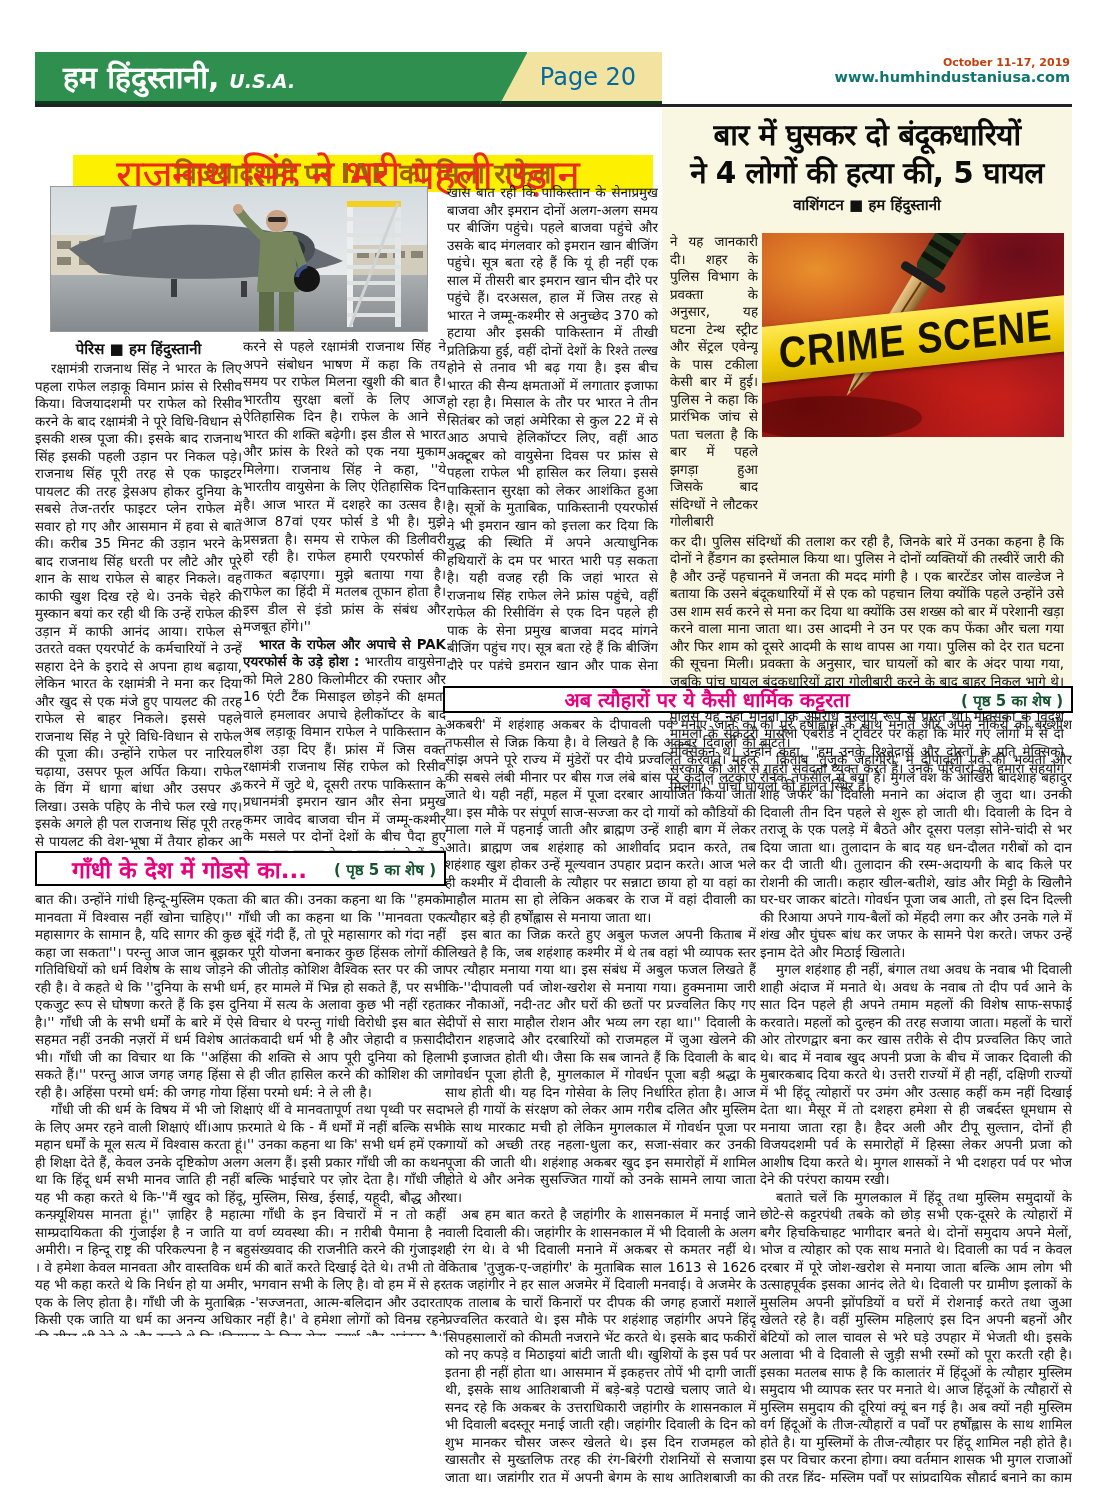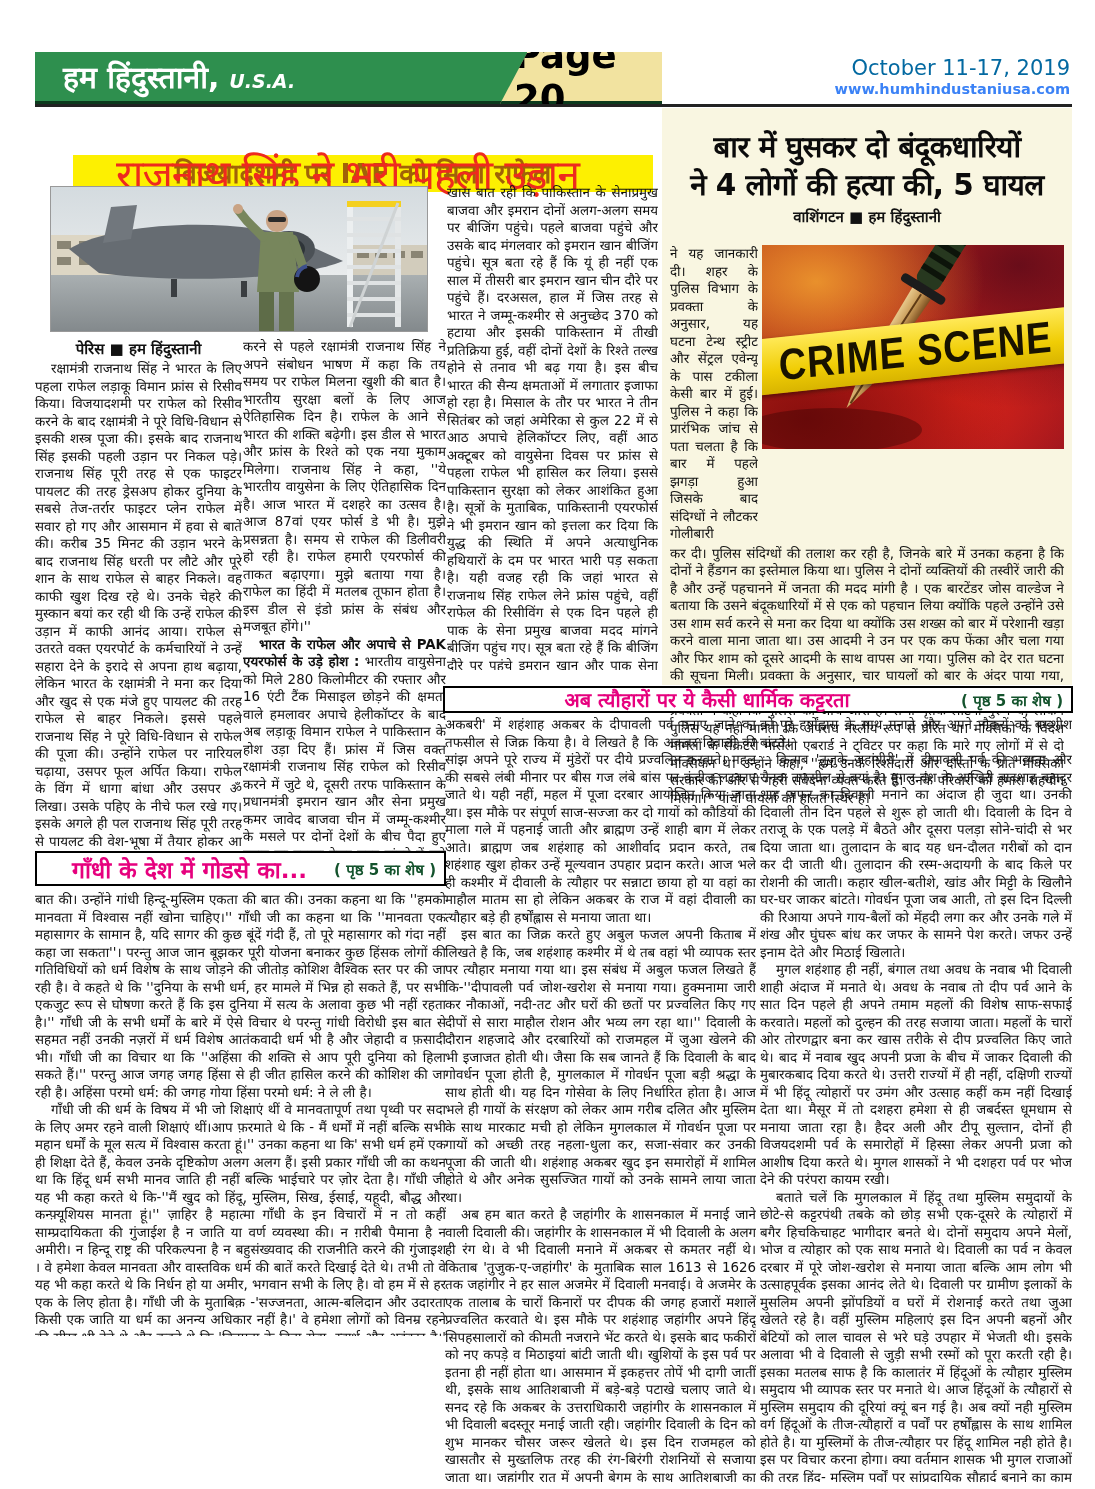--- a/index.html
+++ b/index.html
@@ -8,24 +8,24 @@
         font-family:"DejaVu Sans",sans-serif;color:#111;overflow:hidden;}
 
   
   .masthead{position:absolute;left:35px;top:52px;width:492px;height:52px;background:#2e8f4e;
             display:flex;align-items:center;padding-left:28px;border-bottom:3px solid #0c3a1d;}
   .masthead .hi{color:#fff;font-weight:bold;font-size:30px;letter-spacing:0;}
   .masthead .usa{color:#fff;font-weight:bold;font-style:italic;font-size:19px;margin-left:10px;margin-top:8px;}
   .page-badge{position:absolute;left:500px;top:52px;width:162px;height:52px;background:#f2e3a0;
               clip-path:polygon(17% 0,100% 0,100% 100%,0 100%);display:flex;align-items:center;
               justify-content:center;border-bottom:3px solid #0c3a1d;}
-  .page-badge span{font-size:37px;font-weight:bold;color:#000000;padding-left:14px;}
+  .page-badge span{font-size:24px;font-weight:normal;color:#0369a1;padding-left:14px;}
   .header-right{position:absolute;right:25px;top:56px;text-align:right;line-height:1.2;}
-  .header-right .date{color:#0369a1;font-weight:normal;font-size:21px;}
-  .header-right .url{color:#3b82f6;font-weight:bold;font-size:14.5px;}
+  .header-right .date{color:#c2410c;font-weight:bold;font-size:11px;}
+  .header-right .url{color:#0f766e;font-weight:bold;font-size:14.5px;}
   .header-rule{position:absolute;left:35px;top:104px;width:1037px;height:3px;background:#222;}
 
   
   .body-text{font-size:13.4px;line-height:17.5px;text-align:justify;overflow:hidden;}
   .body-text p{margin:0;}
   .ind{text-indent:16px;}
 
   
   .kicker{position:absolute;left:73px;top:111px;width:580px;height:37px;background:#fdf001;
           color:#a16207;font-size:27px;font-weight:bold;text-align:center;line-height:37px;margin-top:44px;}
@@ -34,21 +34,21 @@
   .rafale-photo{position:absolute;left:50px;top:186px;width:378px;height:146px;border:1px solid #999;
                 overflow:hidden;background:#cfd6da;}
   .byline{font-weight:bold;font-size:15px;text-align:center;}
   .byline-paris{position:absolute;left:35px;top:338px;width:207px;}
   .col1{position:absolute;left:35px;top:360px;width:207px;height:492px;}
   .col2{position:absolute;left:243px;top:338px;width:203px;height:514px;}
   .col3{position:absolute;left:447px;top:184px;width:211px;height:486px;}
 
   
   .bar-article{position:absolute;left:662px;top:108px;width:410px;height:577px;background:#f9f6e1;
-               padding:20px 8px 0 8px;}
+               padding:8px 8px 0 8px;}
   .bar-headline{font-size:29.5px;font-weight:bold;color:#0b0b0b;text-align:center;line-height:38px;
                 letter-spacing:-0.5px;}
   .bar-byline{margin:2px 0 3px 0;}
   .bar-row{display:flex;margin-top:19px;}
   .bar-side{width:88px;margin-right:4px;}
   .crime{position:relative;width:302px;height:204px;overflow:hidden;flex:0 0 auto;
          background:
           radial-gradient(ellipse at 18% 18%, rgba(235,150,45,.95), rgba(235,150,45,0) 48%),
           radial-gradient(ellipse at 85% 10%, rgba(90,10,25,.85), rgba(90,10,25,0) 55%),
           radial-gradient(ellipse at 15% 85%, rgba(120,10,10,.8), rgba(120,10,10,0) 55%),

